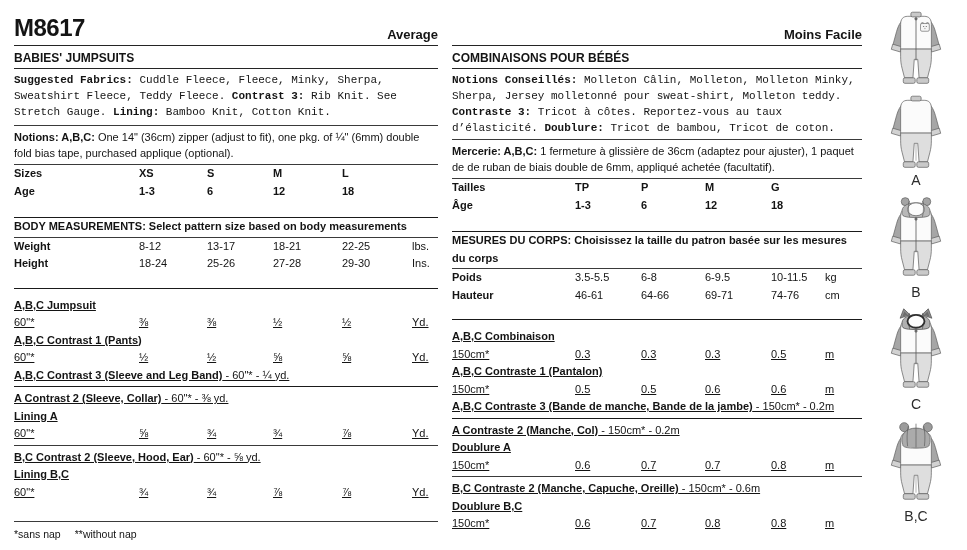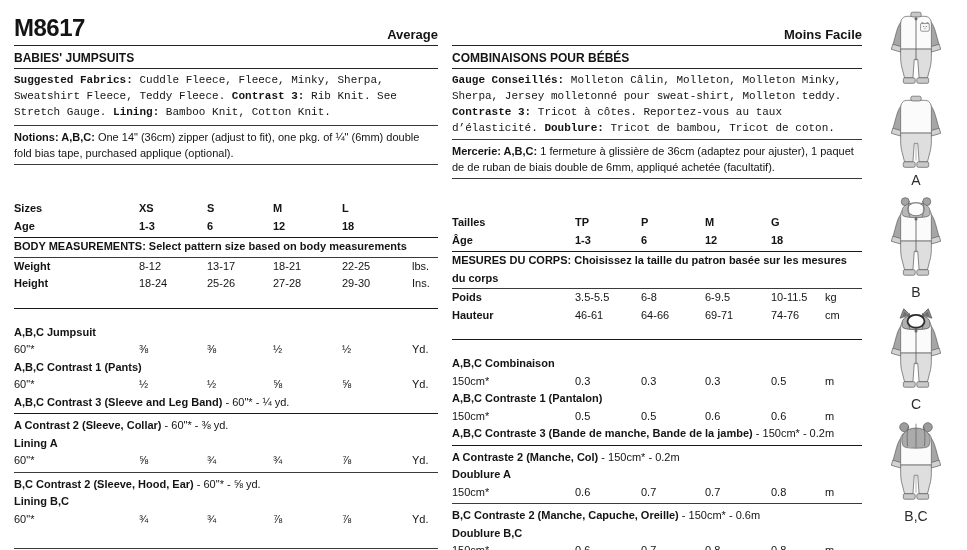--- a/index.html
+++ b/index.html
@@ -26,25 +26,25 @@
   .para b { font-weight:bold; }
   .para.fabrics { min-height:57px;font-family:Liberation Mono, monospace; }
   .para.notions { min-height:39px; }
 
   
   .trow { display:grid; align-items:baseline; line-height:17.5px; }
   .col-en .trow { grid-template-columns:125px 68px 66px 69px 70px auto; }
   .col-fr .trow { grid-template-columns:123px 66px 64px 66px 54px auto; }
   .trow .c, .trow .c0, .trow .cu { white-space:nowrap; }
   .b { font-weight:bold; }
-  .size-hdr { border-bottom:1.8px solid #1a1a1a; padding-bottom:2px;margin-top:35px; }
+  .size-hdr { border-bottom:1.8px solid #1a1a1a; padding-bottom:17px; }
   .body-hdr { font-weight:bold; line-height:17.5px; border-bottom:1px solid #3a3a3a; padding-bottom:1px; }
   .meas { border-bottom:1.8px solid #1a1a1a; padding-bottom:15px; }
 
-  .yardage { padding-top:15px; }
+  .yardage { padding-top:8px;text-decoration:underline; }
   .ygroup1 { border-bottom:1.8px solid #1a1a1a; padding-bottom:2px; }
   .ygroup2 { border-bottom:1px solid #3a3a3a; padding-top:3px; padding-bottom:2px; }
   .ygroup3 { padding-top:3px; }
   .mixrow { line-height:17.5px; }
   .label-row { font-weight:bold; line-height:17.5px; }
 
   .footer { margin-top:20px; border-top:1px solid #3a3a3a; padding-top:4px;
             font-size:10.5px; display:flex; gap:14px; }
 
   
@@ -186,21 +186,21 @@
     </div>
   </div>
 
   <div class="col col-fr">
     <div class="brand fr-only">
       <span class="diff">Moins Facile</span>
     </div>
 
     <div class="sec-title">COMBINAISONS POUR BÉBÉS</div>
 
-    <p class="para fabrics"><b>Gauge Conseillés:</b><span> Molleton Câlin, Molleton, Molleton Minky, Sherpa, Jersey molletonné pour sweat-shirt, Molleton teddy. </span><b>Contraste 3:</b><span> Tricot à côtes. Reportez-vous au taux d’élasticité. </span><b>Doublure:</b><span> Tricot de bambou, Tricot de coton.</span></p>
+    <p class="para fabrics"><b>Notions Conseillés:</b><span> Molleton Câlin, Molleton, Molleton Minky, Sherpa, Jersey molletonné pour sweat-shirt, Molleton teddy. </span><b>Contraste 3:</b><span> Tricot à côtes. Reportez-vous au taux d’élasticité. </span><b>Doublure:</b><span> Tricot de bambou, Tricot de coton.</span></p>
 
     <p class="para notions"><b>Mercerie: A,B,C:</b><span> 1 fermeture à glissière de 36cm (adaptez pour ajuster), 1 paquet de de ruban de biais double de 6mm, appliqué achetée (facultatif).</span></p>
 
     <div class="size-hdr">
       <div class="trow">
         <span class="c0 b">Tailles</span>
         <span class="c b">TP</span>
         <span class="c b">P</span>
         <span class="c b">M</span>
         <span class="c b">G</span>

